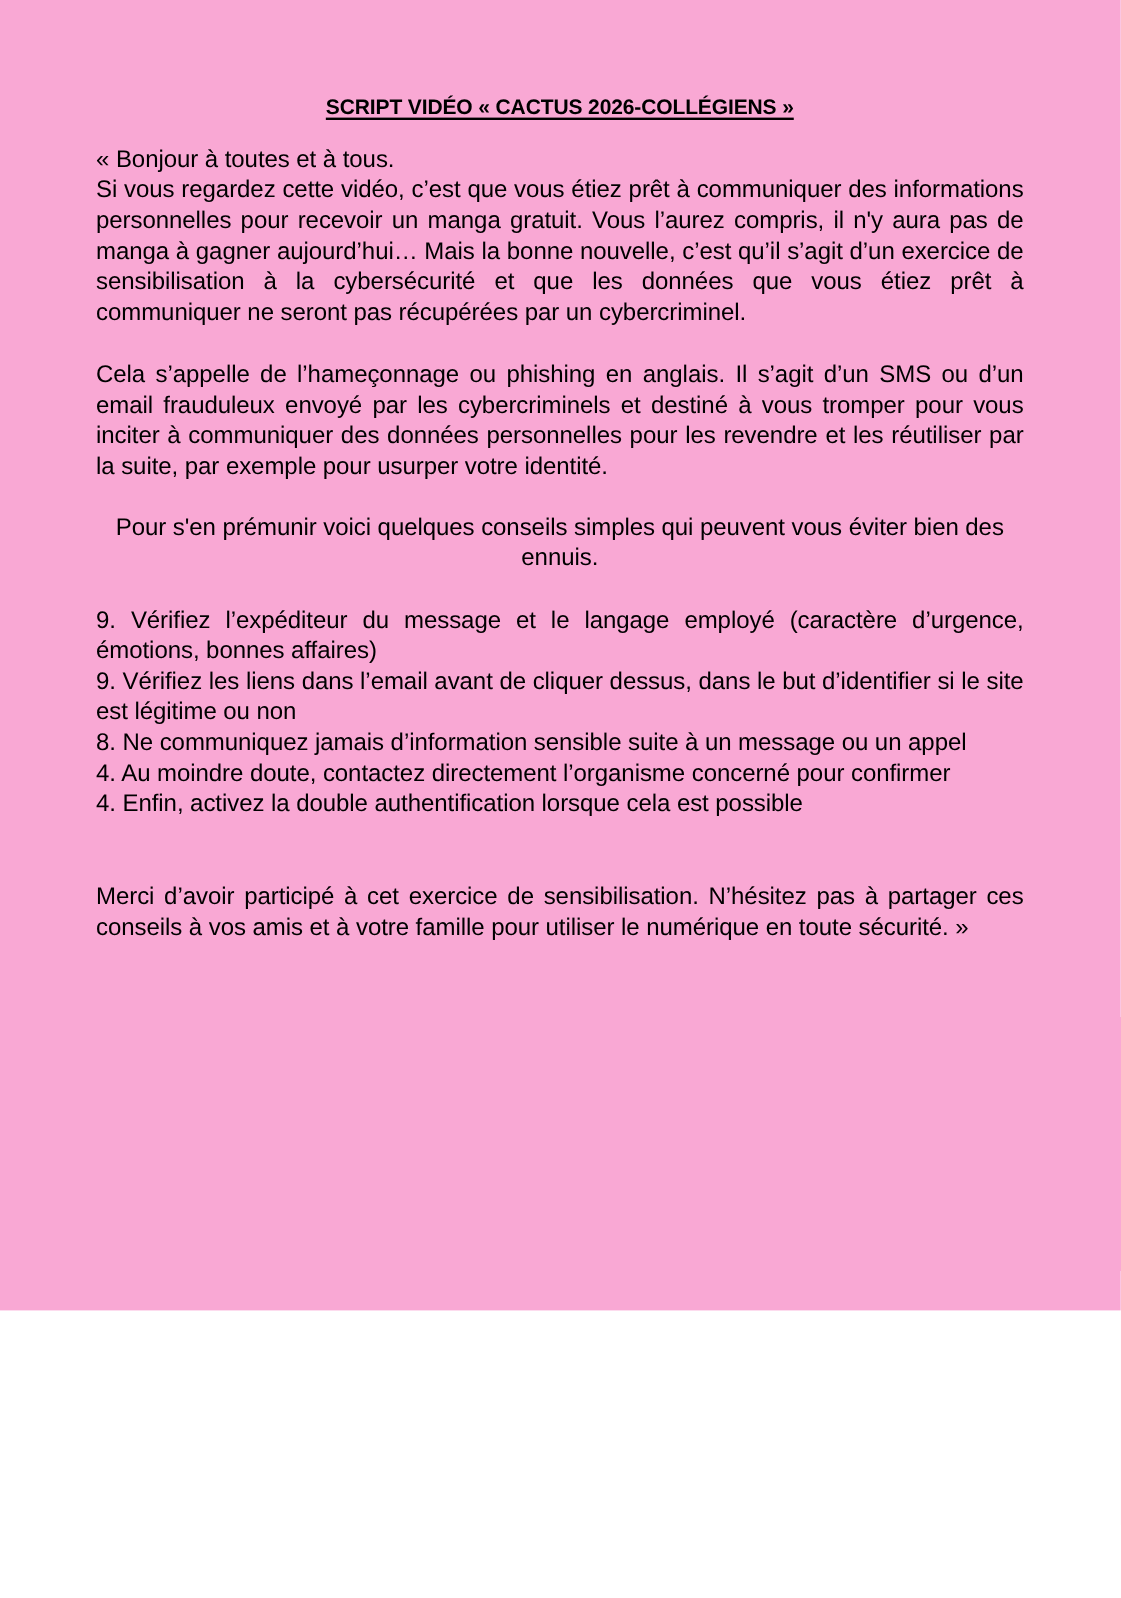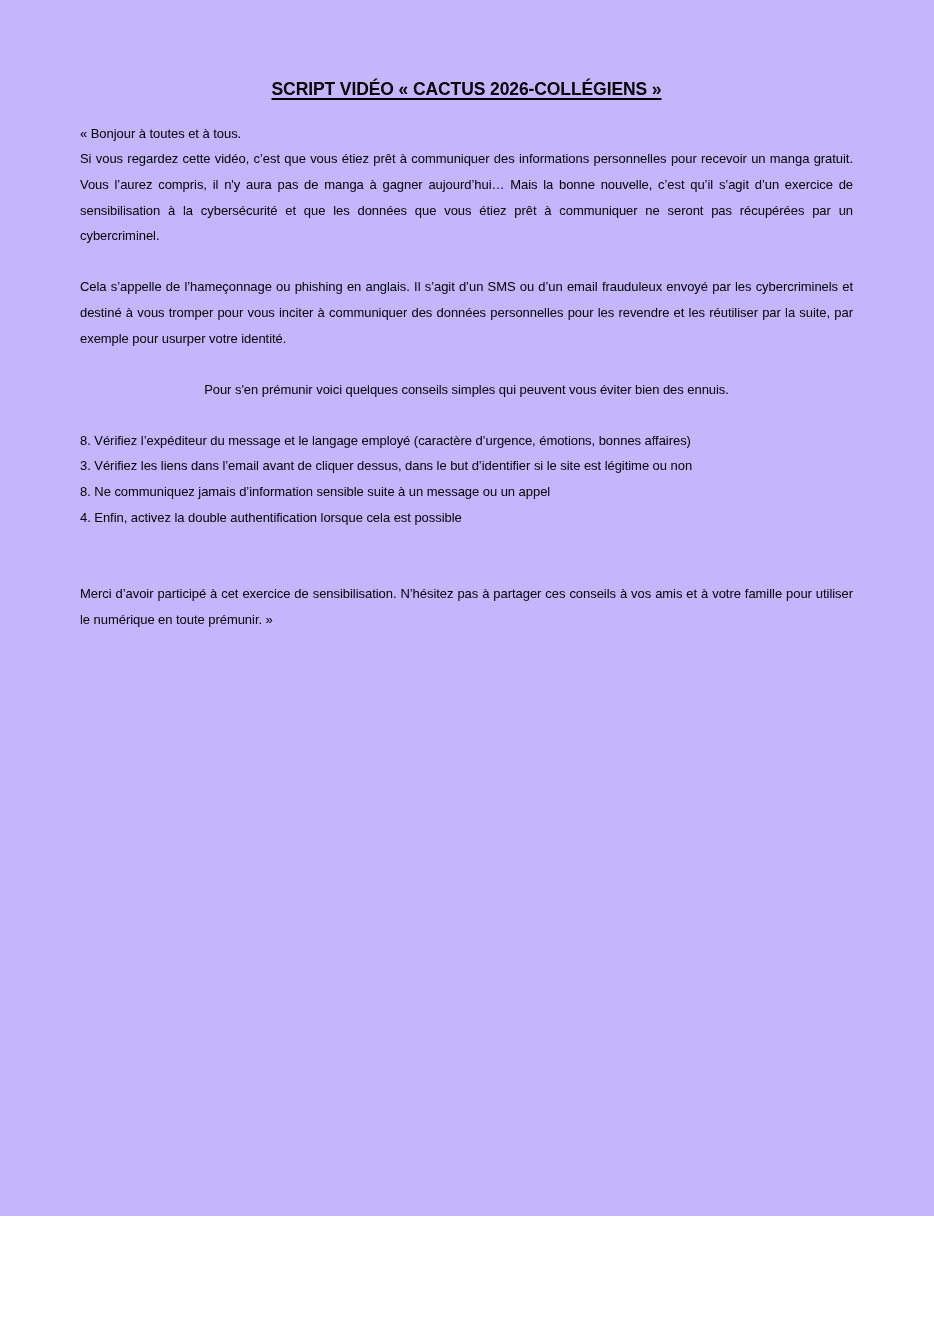--- a/index.html
+++ b/index.html
@@ -13,24 +13,24 @@
     height: 1332px;
     overflow: hidden;
     font-family: "Liberation Sans", sans-serif;
     color: #000000;
     -webkit-font-smoothing: antialiased;
   }
 
   .page {
     position: relative;
     width: 934px;
-    height: 1216px;
+    height: 1092px;
     box-sizing: border-box;
     padding: 0;
-    background: #c4b5fd;
+    background: #f9a8d4;
   }
 
   .content {
     position: absolute;
     left: 80px;
     top: 78px;
     width: 773px;
   }
 
   .doc-title {
@@ -42,21 +42,21 @@
     line-height: 1.3;
   }
   .doc-title .tt {
     text-decoration: underline;
     text-underline-offset: 3px;
     text-decoration-thickness: 1.6px;
   }
 
   p.para {
     margin: 0;
-    font-size: 13px;
+    font-size: 20px;
     line-height: 25.6px;
     text-align: justify;
     text-justify: inter-word;
     letter-spacing: -0.05px;
   }
 
   p.para.last-left {
     text-align: center;
   }
 
@@ -86,27 +86,28 @@
 
     <p class="para">Cela s’appelle de l’hameçonnage ou phishing en anglais. Il s’agit d’un SMS ou d’un email frauduleux envoyé par les cybercriminels et destiné à vous tromper pour vous inciter à communiquer des données personnelles pour les revendre et les réutiliser par la suite, par exemple pour usurper votre identité.</p>
 
     <div class="spacer"></div>
 
     <p class="para last-left">Pour s'en prémunir voici quelques conseils simples qui peuvent vous éviter bien des ennuis.</p>
 
     <div class="spacer"></div>
 
     <div class="list-block">
-      <p class="para">8. Vérifiez l’expéditeur du message et le langage employé (caractère d’urgence, émotions, bonnes affaires)</p>
-      <p class="para">3. Vérifiez les liens dans l’email avant de cliquer dessus, dans le but d’identifier si le site est légitime ou non</p>
+      <p class="para">9. Vérifiez l’expéditeur du message et le langage employé (caractère d’urgence, émotions, bonnes affaires)</p>
+      <p class="para">9. Vérifiez les liens dans l’email avant de cliquer dessus, dans le but d’identifier si le site est légitime ou non</p>
       <p class="para nojust">8. Ne communiquez jamais d’information sensible suite à un message ou un appel</p>
+      <p class="para nojust">4. Au moindre doute, contactez directement l’organisme concerné pour confirmer</p>
       <p class="para nojust">4. Enfin, activez la double authentification lorsque cela est possible</p>
     </div>
 
     <div class="spacer"></div>
 
 
     <div class="spacer"></div>
 
-    <p class="para">Merci d’avoir participé à cet exercice de sensibilisation. N’hésitez pas à partager ces conseils à vos amis et à votre famille pour utiliser le numérique en toute prémunir. »</p>
+    <p class="para">Merci d’avoir participé à cet exercice de sensibilisation. N’hésitez pas à partager ces conseils à vos amis et à votre famille pour utiliser le numérique en toute sécurité. »</p>
 
   </div>
 </div>
 
 </body></html>

